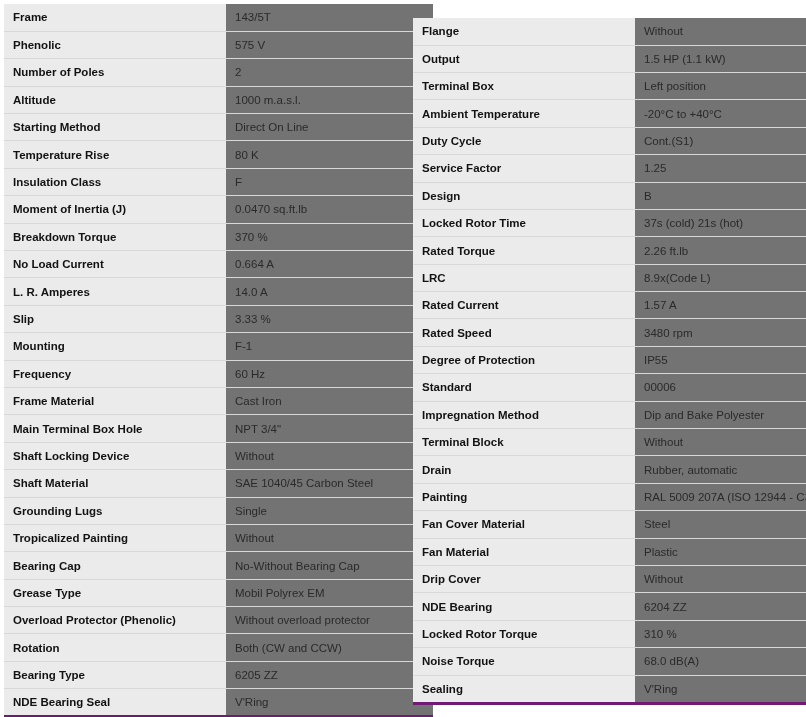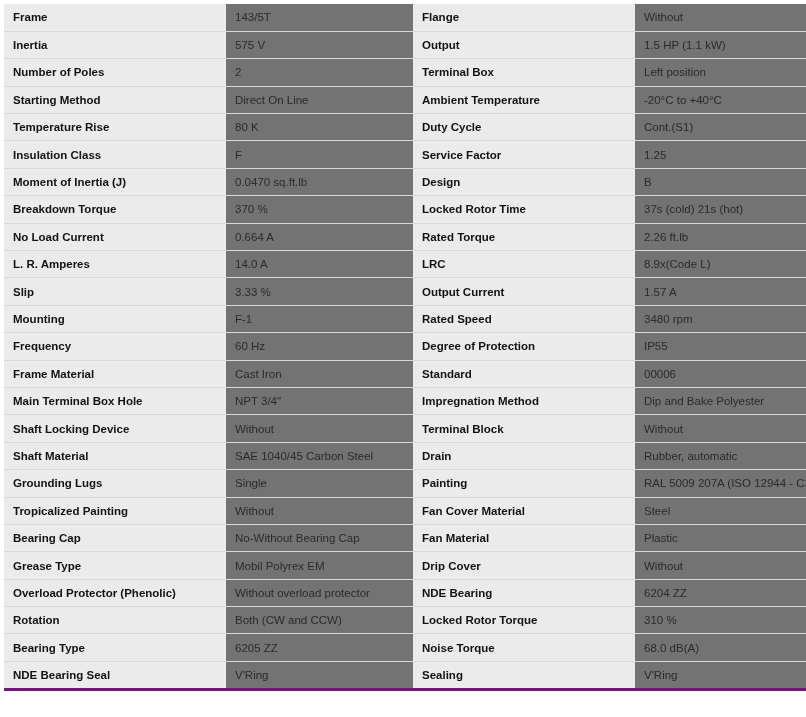--- a/index.html
+++ b/index.html
@@ -70,26 +70,30 @@
 <div class="spec-wrap">
 
   <div class="spec-col left">
     <table class="spec-table">
       <tbody>
         <tr>
           <td class="k">Frame</td>
           <td class="v">143/5T</td>
         </tr>
         <tr>
-          <td class="k">Inertia</td>
+          <td class="k">Phenolic</td>
           <td class="v">575 V</td>
         </tr>
         <tr>
           <td class="k">Number of Poles</td>
           <td class="v">2</td>
+        </tr>
+        <tr>
+          <td class="k">Altitude</td>
+          <td class="v">1000 m.a.s.l.</td>
         </tr>
         <tr>
           <td class="k">Starting Method</td>
           <td class="v">Direct On Line</td>
         </tr>
         <tr>
           <td class="k">Temperature Rise</td>
           <td class="v">80 K</td>
         </tr>
         <tr>
@@ -213,21 +217,21 @@
         </tr>
         <tr>
           <td class="k">Rated Torque</td>
           <td class="v">2.26 ft.lb</td>
         </tr>
         <tr>
           <td class="k">LRC</td>
           <td class="v">8.9x(Code L)</td>
         </tr>
         <tr>
-          <td class="k">Output Current</td>
+          <td class="k">Rated Current</td>
           <td class="v">1.57 A</td>
         </tr>
         <tr>
           <td class="k">Rated Speed</td>
           <td class="v">3480 rpm</td>
         </tr>
         <tr>
           <td class="k">Degree of Protection</td>
           <td class="v">IP55</td>
         </tr>

